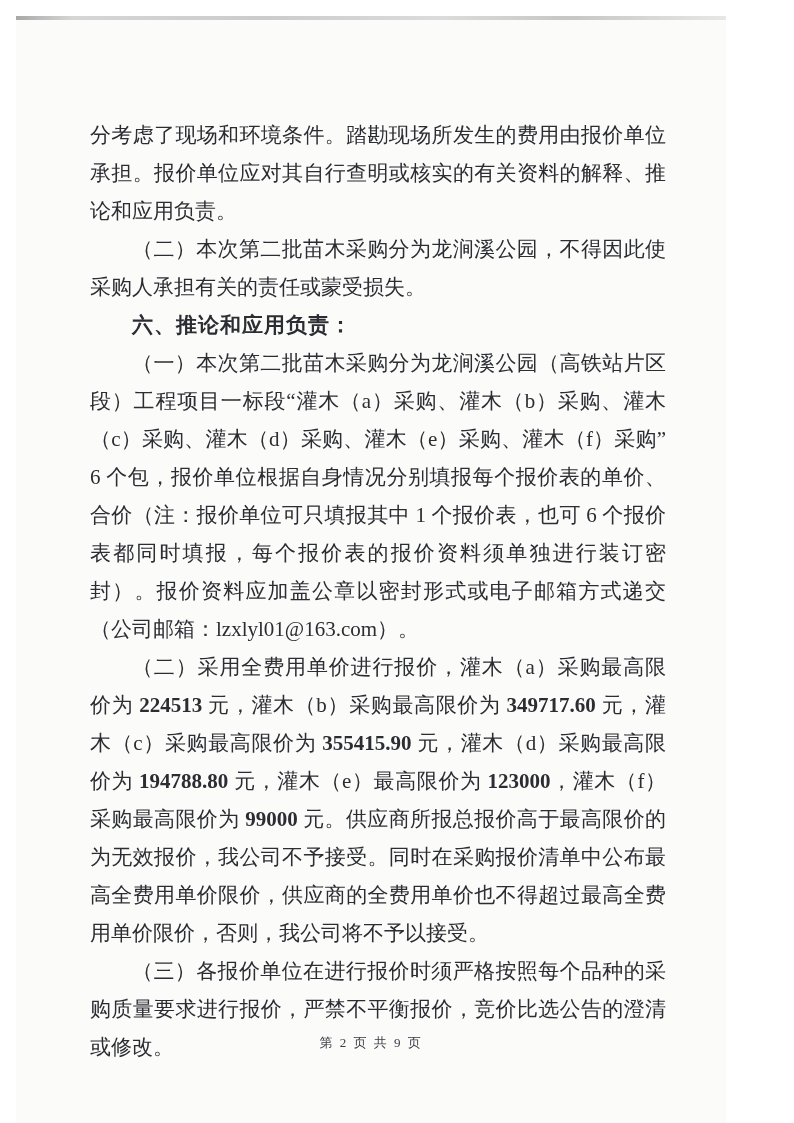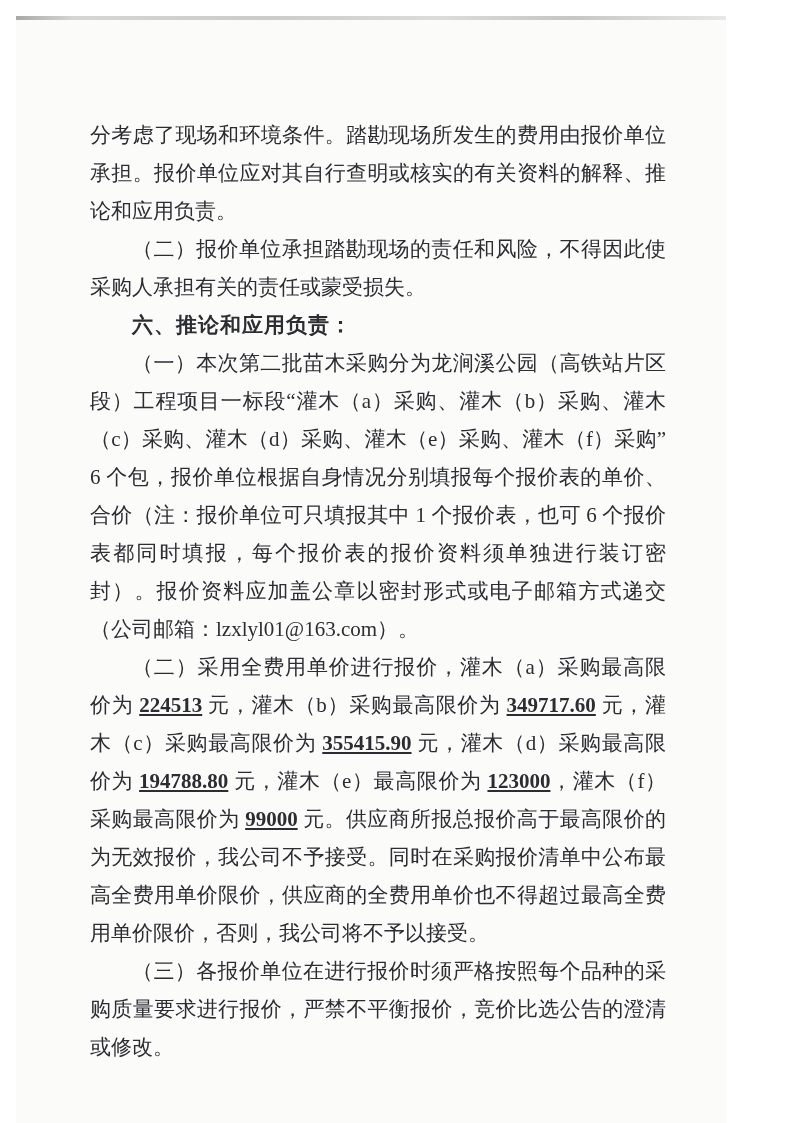--- a/index.html
+++ b/index.html
@@ -40,21 +40,21 @@
     text-align: justify;
     text-justify: inter-character;
   }
   .para { margin: 0; }
   .para.indent { text-indent: 2em; }
   .run-hei {
     font-family: "Liberation Sans", "DejaVu Sans", sans-serif;
     font-weight: bold;
     letter-spacing: 1px;
   }
-  .run-bold { font-weight: bold; text-decoration: underline; }
+  .run-bold { font-weight: bold; }
   .run-underline {
     text-underline-offset: 4px;
   }
   .footer {
     position: absolute;
     top: 1018px;
     left: 0; right: 0;
     text-align: center;
     font-size: 13px;
     letter-spacing: 2px;
@@ -69,27 +69,28 @@
   }
 </style>
 </head>
 <body>
 
 <div class="page" style="background: rgb(251, 251, 250);">
   <div class="scan-edge-top"></div>
 
   <div class="content" style="color: rgb(44, 45, 51);">
       <p class="para"><span>分考虑了现场和环境条件。踏勘现场所发生的费用由报价单位承担。报价单位应对其自行查明或核实的有关资料的解释、推论和应用负责。</span></p>
-      <p class="para indent"><span>（二）报价单位承担踏勘现场的责任和风险，不得因此使采购人承担有关的责任或蒙受损失。</span></p>
+      <p class="para indent"><span>（二）本次第二批苗木采购分为龙涧溪公园，不得因此使采购人承担有关的责任或蒙受损失。</span></p>
       <p class="para indent"><span class="run-hei">六、推论和应用负责：</span></p>
       <p class="para indent"><span>（一）本次第二批苗木采购分为龙涧溪公园（高铁站片区段）工程项目一标段“灌木（a）采购、灌木（b）采购、灌木（c）采购、灌木（d）采购、灌木（e）采购、灌木（f）采购” 6 个包，报价单位根据自身情况分别填报每个报价表的单价、合价（注：报价单位可只填报其中 1 个报价表，也可 6 个报价表都同时填报，每个报价表的报价资料须单独进行装订密封）。报价资料应加盖公章以密封形式或电子邮箱方式递交（公司邮箱：</span><span class="run-underline">lzxlyl01@163.com</span><span>）。</span></p>
       <p class="para indent"><span>（二）采用全费用单价进行报价，灌木（a）采购最高限价为 </span><span class="run-bold">224513</span><span> 元，灌木（b）采购最高限价为 </span><span class="run-bold">349717.60</span><span> 元，灌木（c）采购最高限价为 </span><span class="run-bold">355415.90</span><span> 元，灌木（d）采购最高限价为 </span><span class="run-bold">194788.80</span><span> 元，灌木（e）最高限价为 </span><span class="run-bold">123000</span><span>，灌木（f）采购最高限价为 </span><span class="run-bold">99000</span><span> 元。供应商所报总报价高于最高限价的为无效报价，我公司不予接受。同时在采购报价清单中公布最高全费用单价限价，供应商的全费用单价也不得超过最高全费用单价限价，否则，我公司将不予以接受。</span></p>
       <p class="para indent"><span>（三）各报价单位在进行报价时须严格按照每个品种的采购质量要求进行报价，严禁不平衡报价，竞价比选公告的澄清或修改。</span></p>
     </div>
 
   <svg class="red-mark" viewBox="0 0 26 84" xmlns="http://www.w3.org/2000/svg">
     <path d="M 21 5 C 10 20, 7 40, 12 57 C 14 63, 16.5 70, 15.5 79" fill="none" stroke="#c85450" stroke-width="4.5" stroke-linecap="round" opacity="0.8"></path>
     <path d="M 20 8 C 11 22, 9 40, 13 55" fill="none" stroke="#d97a74" stroke-width="1.5" stroke-linecap="round" opacity="0.55"></path>
   </svg>
 
+  <div class="footer">第 2 页 共 9 页</div>
 
   <div class="scan-edge-bottom"></div>
 </div>
 
 </body></html>

